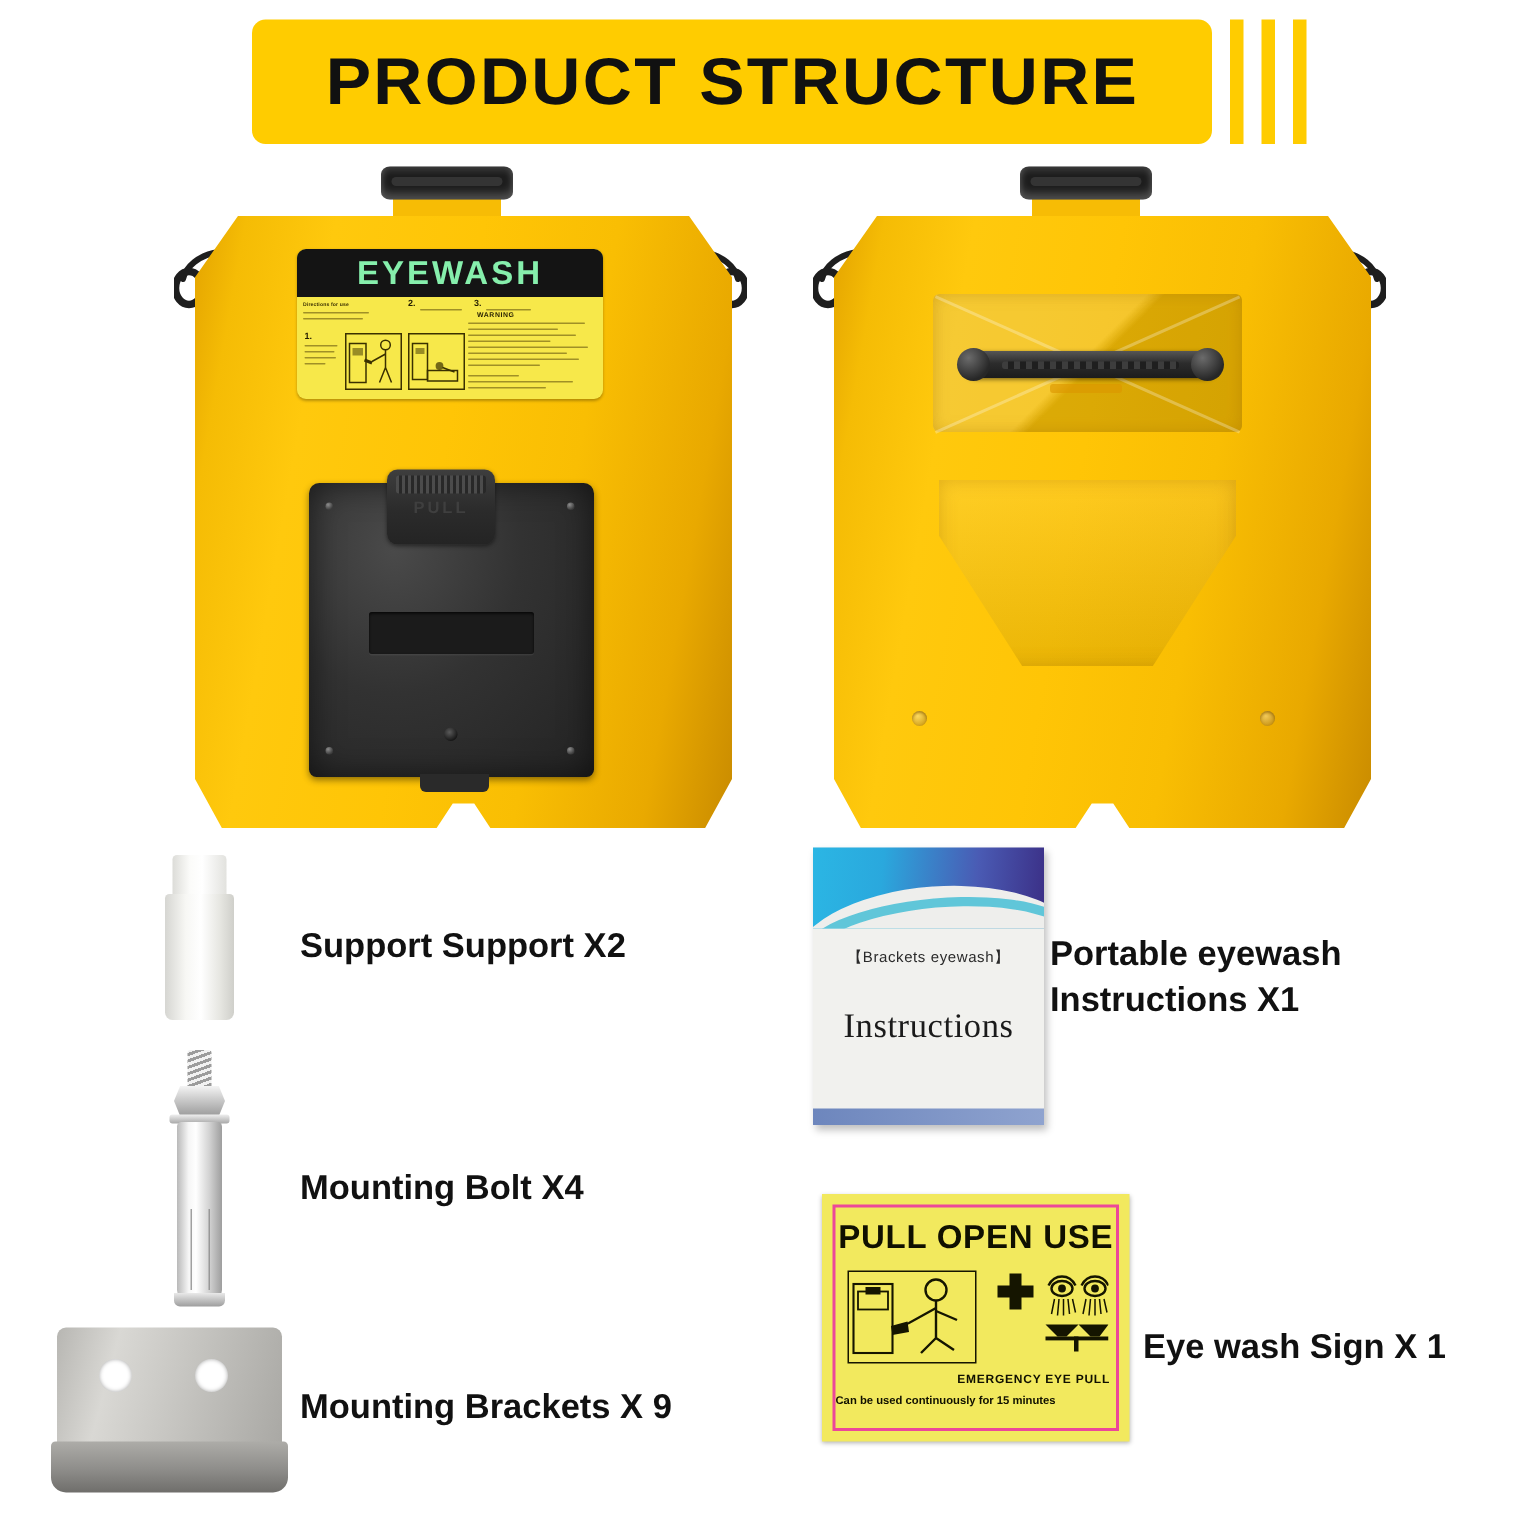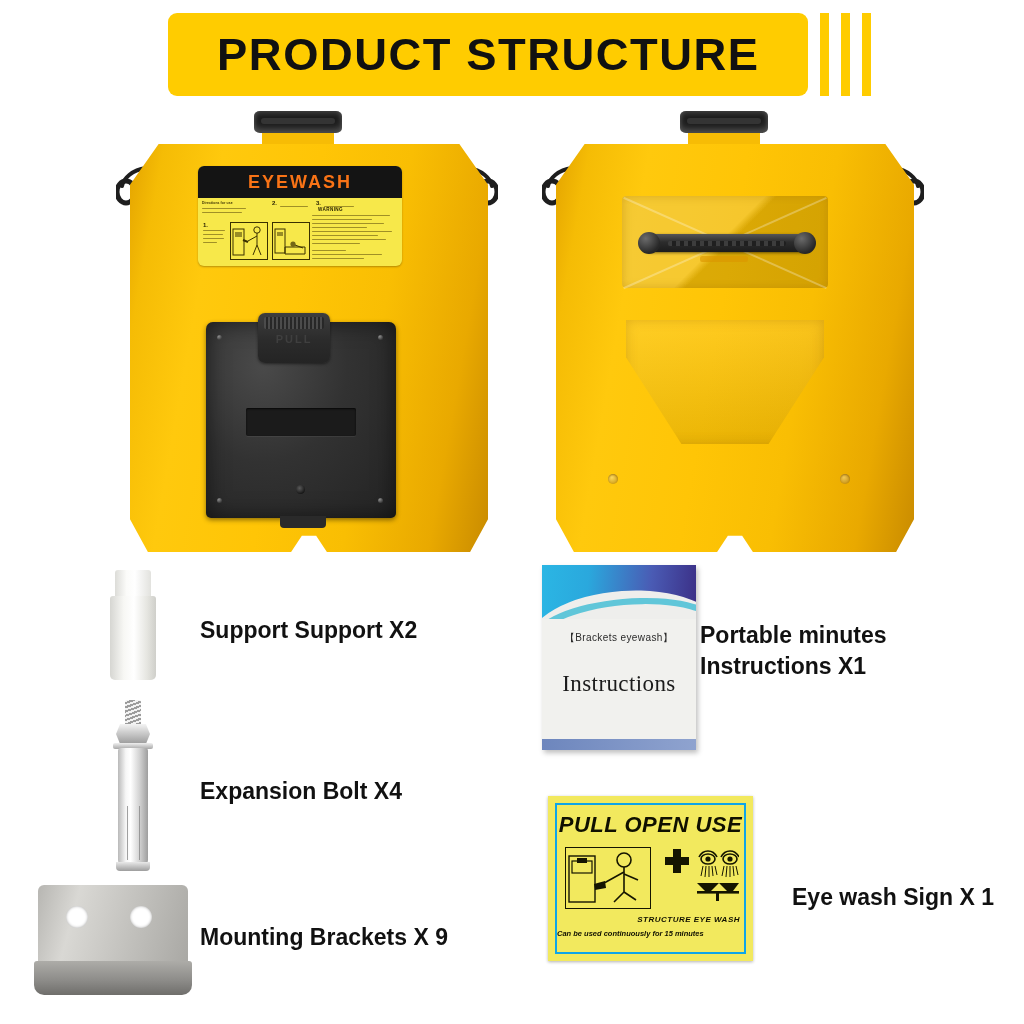--- a/index.html
+++ b/index.html
@@ -81,21 +81,21 @@
   #eyewash-label{
     position:absolute; left:76px; top:58px; width:204px; height:100px;
     background:#F7E84A; border-radius:6px;
     box-shadow:0 1px 2px rgba(0,0,0,.28);
     overflow:hidden;
   }
   #eyewash-label-head{
     height:32px; background:#141414; display:flex; align-items:center; justify-content:center;
   }
   #eyewash-label-title{
-    color:#f97316; font-size:18px; font-weight:700; letter-spacing:2px;
+    color:#86efac; font-size:22px; font-weight:700; letter-spacing:2px;
     font-family:"Liberation Sans", sans-serif;
   }
   #eyewash-label-body{ position:relative; height:68px; padding:4px 5px 0 5px; }
   .lbl-col-head{
     position:absolute; font-size:3.4px; font-weight:700; color:#3a2f00;
     letter-spacing:.1px;
   }
   .microline{
     position:absolute; height:1.4px; background:#6a5a10; opacity:.62; border-radius:1px;
   }
@@ -328,22 +328,21 @@
 
   
   #eyewash-sign{
     position:absolute; left:548px; top:796px; width:205px; height:165px;
     background:#F2E95E;
     box-shadow:0 1px 3px rgba(0,0,0,.3);
     padding:7px;
   }
   #sign-inner{
     position:relative; width:100%; height:100%;
-    border:2px solid #0ea5e9;
-    font-style:italic;
+    border:2px solid #ec4899;
   }
   #sign-title{
     position:absolute; left:0; right:0; top:7px; text-align:center;
     font-size:22px; font-weight:700; color:#101000; letter-spacing:.5px;
   }
   #sign-picto-box{
     position:absolute; left:8px; top:42px; width:86px; height:62px;
     border:1.6px solid #151500;
   }
   #sign-eyes{
@@ -356,21 +355,21 @@
   #sign-caption2{
     position:absolute; left:0; right:4px; top:124px; 
     font-size:7.5px; font-weight:700; color:#101000;
   }
 
   
   #label-support-column { left:200px; top:615px; }
   #label-expansion-bolt { left:200px; top:776px; }
   #label-mounting-bracket{ left:200px; top:922px; }
   #label-instructions   { left:700px; top:620px; }
-  #label-eyewash-sign   { left:792px; top:882px; }
+  #label-eyewash-sign   { left:762px; top:882px; }
 </style>
 </head>
 <body>
 
 <div id="header-banner">
   <div id="header-title">PRODUCT STRUCTURE</div>
 </div>
 <div class="hdr-bar" id="hdr-bar-1"></div>
 <div class="hdr-bar" id="hdr-bar-2"></div>
 <div class="hdr-bar" id="hdr-bar-3"></div>
@@ -503,42 +502,42 @@
 <div id="expansion-bolt">
   <div id="eb-thread"></div>
   <div id="eb-nut"></div>
   <div id="eb-washer"></div>
   <div id="eb-sleeve">
     <div class="eb-slit" style="left:9px; top:58px; height:54px;"></div>
     <div class="eb-slit" style="left:21px; top:58px; height:54px;"></div>
   </div>
   <div id="eb-base"></div>
 </div>
-<div class="acc-label" id="label-expansion-bolt">Expansion Bolt X4</div>
+<div class="acc-label" id="label-expansion-bolt">Mounting Bolt X4</div>
 
 <div id="mounting-bracket">
   <div id="mb-plate">
     <div class="mb-hole" id="mb-hole-l"></div>
     <div class="mb-hole" id="mb-hole-r"></div>
   </div>
   <div id="mb-foot"></div>
 </div>
 <div class="acc-label" id="label-mounting-bracket">Mounting Brackets X 9</div>
 
 <div id="instructions-booklet">
   <div id="ib-header">
     <div id="ib-wave1"></div>
     <div id="ib-wave2"></div>
     <div id="ib-wave3"></div>
   </div>
   <div id="ib-subtitle">【Brackets eyewash】</div>
   <div id="ib-title">Instructions</div>
   <div id="ib-footer"></div>
 </div>
-<div class="acc-label" id="label-instructions">Portable minutes
+<div class="acc-label" id="label-instructions">Portable eyewash
 Instructions X1</div>
 
 <div id="eyewash-sign">
   <div id="sign-inner">
     <div id="sign-title">PULL OPEN  USE</div>
 
     <div id="sign-picto-box">
       <svg width="83" height="59" viewBox="0 0 83 59">
         <rect x="3" y="8" width="26" height="46" fill="none" stroke="#151500" stroke-width="1.4"></rect>
         <rect x="6" y="13" width="20" height="12" fill="none" stroke="#151500" stroke-width="1.2"></rect>
@@ -564,17 +563,17 @@
           <path d="M42 19 L40 29 M45 19 L44 30 M48 19 L48 30 M51 19 L52 29 M54 19 L56 28"></path>
           <path d="M63 19 L61 29 M66 19 L65 30 M69 19 L69 30 M72 19 L73 29 M75 19 L77 28"></path>
         </g>
         <path d="M36 36 L58 36 L50 44 L44 44 Z" fill="#151500"></path>
         <path d="M58 36 L78 36 L72 44 L66 44 Z" fill="#151500"></path>
         <rect x="36" y="44" width="42" height="2.6" fill="#151500"></rect>
         <rect x="55" y="44" width="3" height="10" fill="#151500"></rect>
       </svg>
     </div>
 
-    <div id="sign-caption1">STRUCTURE EYE WASH</div>
+    <div id="sign-caption1">EMERGENCY EYE PULL</div>
     <div id="sign-caption2">Can be used continuously for 15 minutes</div>
   </div>
 </div>
 <div class="acc-label" id="label-eyewash-sign">Eye wash Sign X 1</div>
 
 </body></html>

